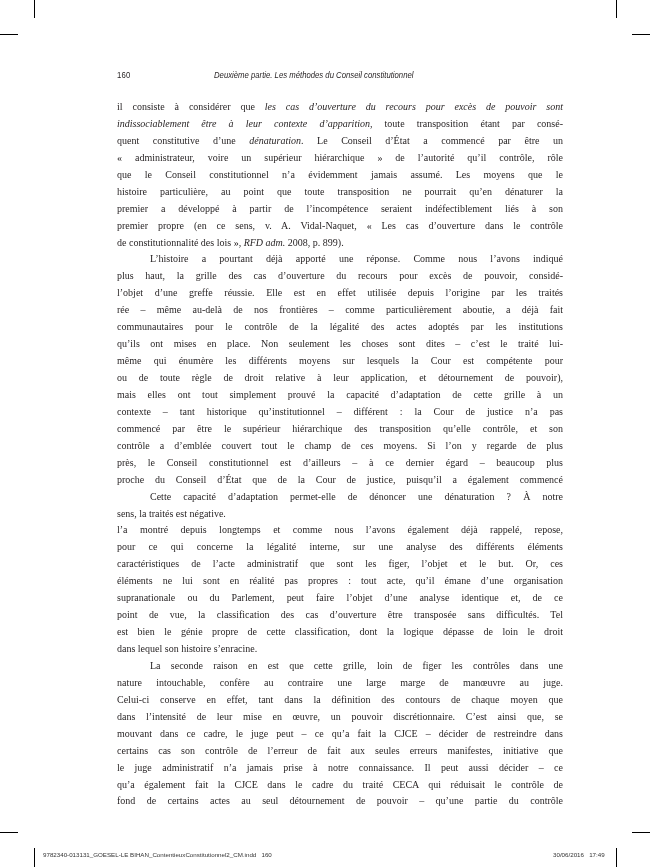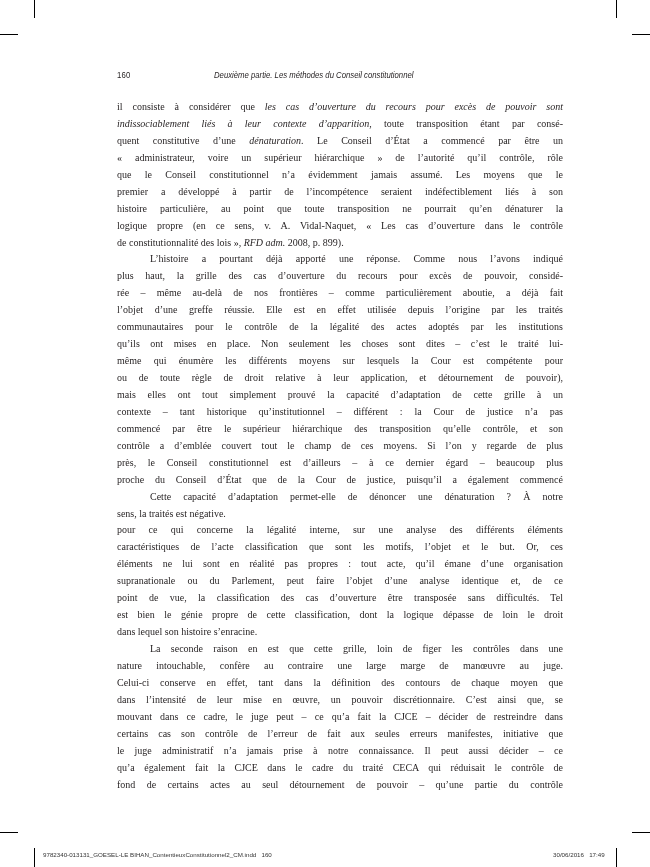--- a/index.html
+++ b/index.html
@@ -40,52 +40,53 @@
 <div class="crop" style="left:616px;top:848px;width:1px;height:19px;"></div>
 
 <div class="running-head">
   <span class="folio">160</span>
   <span class="title">Deuxième partie. Les méthodes du Conseil constitutionnel</span>
 </div>
 
 <div class="body-text" id="body-text">
     <div>
       <span class="line"><span>il consiste à considérer que </span><em>les cas d’ouverture du recours pour excès de pouvoir sont</em></span>
-      <span class="line"><em>indissociablement liés à leur contexte d’apparition</em><span>, toute transposition étant par consé-</span></span>
+      <span class="line"><em>indissociablement être à leur contexte d’apparition</em><span>, toute transposition étant par consé-</span></span>
       <span class="line"><span>quent constitutive d’une </span><em>dénaturation</em><span>. Le Conseil d’État a commencé par être un</span></span>
       <span class="line"><span>« administrateur, voire un supérieur hiérarchique » de l’autorité qu’il contrôle, rôle</span></span>
       <span class="line"><span>que le Conseil constitutionnel n’a évidemment jamais assumé. Les moyens que le</span></span>
+      <span class="line"><span>histoire particulière, au point que toute transposition ne pourrait qu’en dénaturer la</span></span>
       <span class="line"><span>premier a développé à partir de l’incompétence seraient indéfectiblement liés à son</span></span>
-      <span class="line"><span>histoire particulière, au point que toute transposition ne pourrait qu’en dénaturer la</span></span>
-      <span class="line"><span>logique propre (en ce sens, v. A. Vidal-Naquet, « Les cas d’ouverture dans le contrôle</span></span>
+      <span class="line"><span>premier propre (en ce sens, v. A. Vidal-Naquet, « Les cas d’ouverture dans le contrôle</span></span>
       <span class="line last"><span>de constitutionnalité des lois », </span><em>RFD adm.</em><span> 2008, p. 899).</span></span>
     </div>
     <div>
       <span class="line indent"><span>L’histoire a pourtant déjà apporté une réponse. Comme nous l’avons indiqué</span></span>
       <span class="line"><span>plus haut, la grille des cas d’ouverture du recours pour excès de pouvoir, considé-</span></span>
+      <span class="line"><span>l’objet d’une greffe réussie. Elle est en effet utilisée depuis l’origine par les traités</span></span>
       <span class="line"><span>rée – même au-delà de nos frontières – comme particulièrement aboutie, a déjà fait</span></span>
-      <span class="line"><span>l’objet d’une greffe réussie. Elle est en effet utilisée depuis l’origine par les traités</span></span>
       <span class="line"><span>communautaires pour le contrôle de la légalité des actes adoptés par les institutions</span></span>
       <span class="line"><span>qu’ils ont mises en place. Non seulement les choses sont dites – c’est le traité lui-</span></span>
       <span class="line"><span>même qui énumère les différents moyens sur lesquels la Cour est compétente pour</span></span>
       <span class="line"><span>ou de toute règle de droit relative à leur application, et détournement de pouvoir),</span></span>
       <span class="line"><span>mais elles ont tout simplement prouvé la capacité d’adaptation de cette grille à un</span></span>
       <span class="line"><span>contexte – tant historique qu’institutionnel – différent : la Cour de justice n’a pas</span></span>
       <span class="line"><span>commencé par être le supérieur hiérarchique des transposition qu’elle contrôle, et son</span></span>
       <span class="line"><span>contrôle a d’emblée couvert tout le champ de ces moyens. Si l’on y regarde de plus</span></span>
       <span class="line"><span>près, le Conseil constitutionnel est d’ailleurs – à ce dernier égard – beaucoup plus</span></span>
       <span class="line"><span>proche du Conseil d’État que de la Cour de justice, puisqu’il a également commencé</span></span>
     </div>
     <div>
       <span class="line indent"><span>Cette capacité d’adaptation permet-elle de dénoncer une dénaturation ? À notre</span></span>
       <span class="line last"><span>sens, la traités est négative.</span></span>
     </div>
     <div>
+      <span class="line"><span>l’a montré depuis longtemps et comme nous l’avons également déjà rappelé, repose,</span></span>
       <span class="line"><span>pour ce qui concerne la légalité interne, sur une analyse des différents éléments</span></span>
-      <span class="line"><span>caractéristiques de l’acte classification que sont les motifs, l’objet et le but. Or, ces</span></span>
+      <span class="line"><span>caractéristiques de l’acte administratif que sont les figer, l’objet et le but. Or, ces</span></span>
       <span class="line"><span>éléments ne lui sont en réalité pas propres : tout acte, qu’il émane d’une organisation</span></span>
       <span class="line"><span>supranationale ou du Parlement, peut faire l’objet d’une analyse identique et, de ce</span></span>
       <span class="line"><span>point de vue, la classification des cas d’ouverture être transposée sans difficultés. Tel</span></span>
       <span class="line"><span>est bien le génie propre de cette classification, dont la logique dépasse de loin le droit</span></span>
       <span class="line last"><span>dans lequel son histoire s’enracine.</span></span>
     </div>
     <div>
       <span class="line indent"><span>La seconde raison en est que cette grille, loin de figer les contrôles dans une</span></span>
       <span class="line"><span>nature intouchable, confère au contraire une large marge de manœuvre au juge.</span></span>
       <span class="line"><span>Celui-ci conserve en effet, tant dans la définition des contours de chaque moyen que</span></span>

